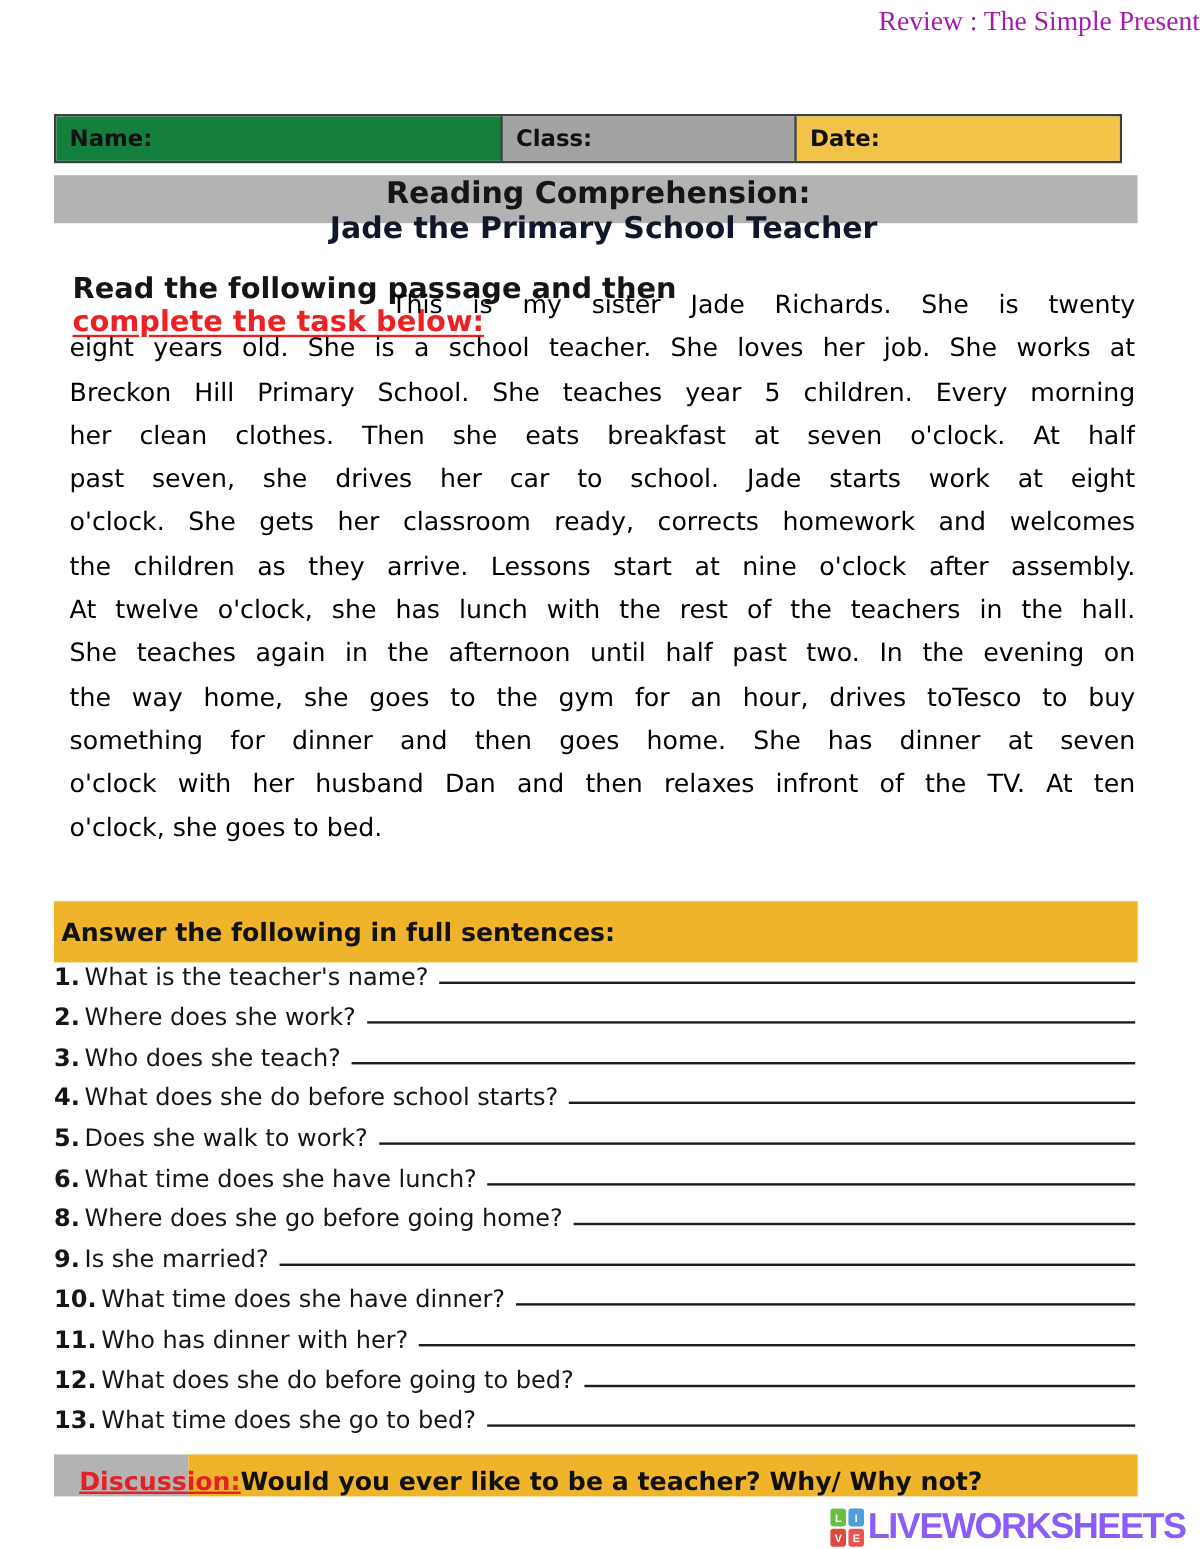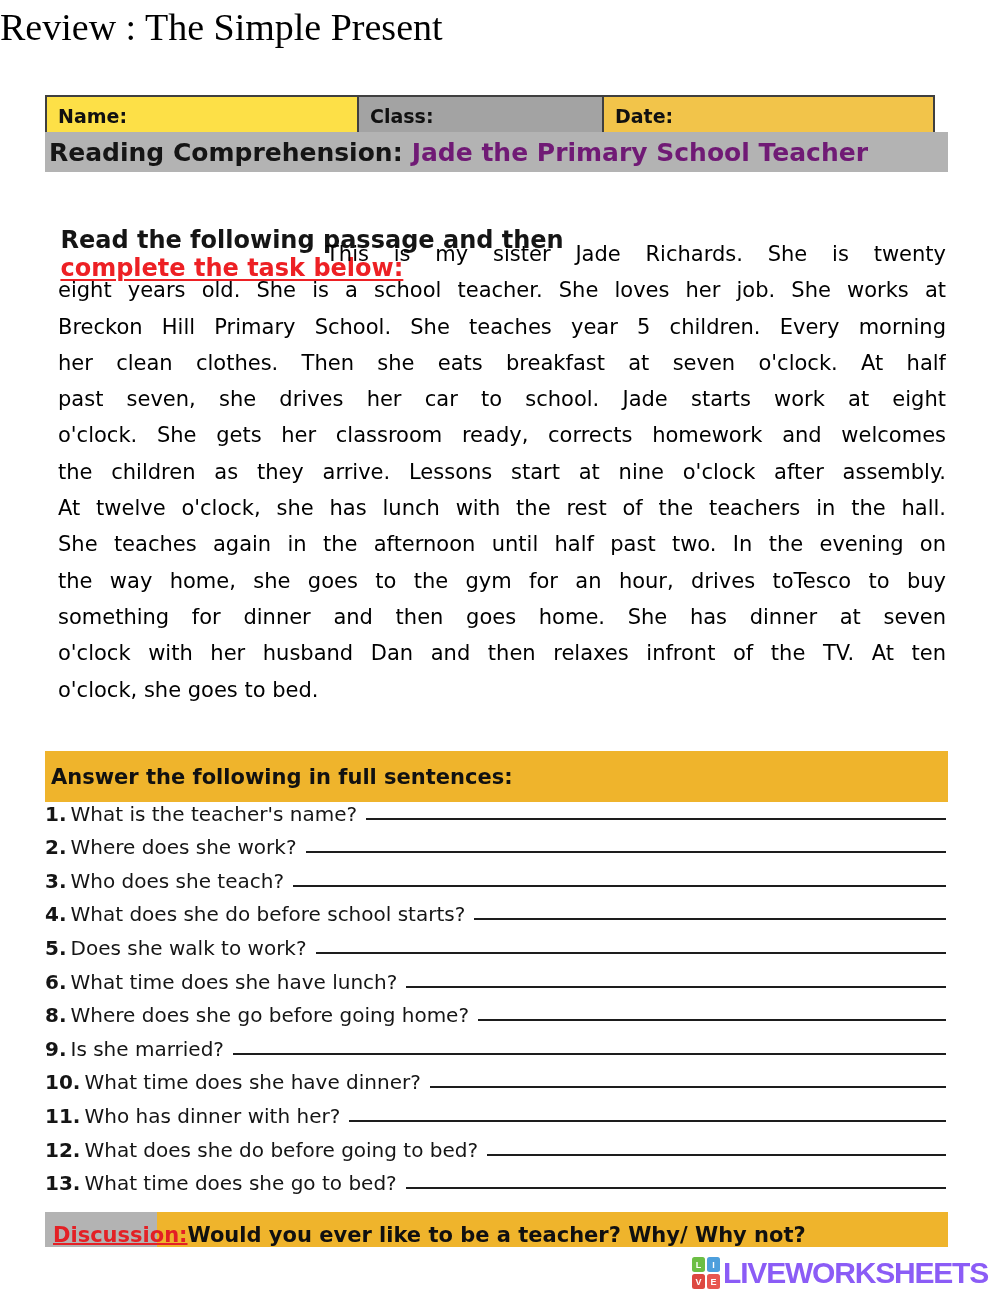--- a/index.html
+++ b/index.html
@@ -1,40 +1,40 @@
 <!DOCTYPE html>
 <html><head>
 <meta charset="utf-8">
 <style>
   html,body { margin:0; padding:0; background:#ffffff; }
   .sheet {
     position:relative; width:1000px; height:1291px; background:#ffffff;
     font-family:"DejaVu Sans", sans-serif; color:#151515; overflow:hidden;
   }
   .title {
-    position:absolute; top:5px; left:0; width:100%; text-align:left;
-    font-family:"Liberation Serif", serif; font-size:38px; font-weight:400; color:#000000;
+    position:absolute; top:5px; left:0; width:100%; text-align:right;
+    font-family:"Liberation Serif", serif; font-size:23px; font-weight:400; color:#a21caf;
   }
   .info-row {
     position:absolute; top:95px; left:45px; width:890px; height:41px;
     display:flex; border:2px solid #3f3f3f; box-sizing:border-box;
   }
   .info-cell {
     box-sizing:border-box; display:flex; align-items:center;
     padding-left:11px; font-weight:bold; font-size:19px; color:#111;
   }
-  .cell-name  { width:312px; background:#fde047; border-right:2px solid #3f3f3f; }
+  .cell-name  { width:372px; background:#15803d; border-right:2px solid #3f3f3f; }
   .cell-class { width:245px; background:#a3a3a3; border-right:2px solid #3f3f3f; }
   .cell-date  { flex:1; background:#F2C44A; }
   .reading-bar {
-    position:absolute; top:132px; left:45px; width:903px; height:40px;
+    position:absolute; top:146px; left:45px; width:903px; height:40px;
     background:#B3B3B3; box-sizing:border-box; padding-left:4px;
-    font-size:25px; font-weight:bold; display:flex; align-items:center; white-space:pre;
-  }
-  .reading-title { color:#701a75; margin-left:9px;text-align:center; }
+    font-size:25px; font-weight:bold; display:flex; align-items:center; white-space:pre;flex-direction:column;
+  }
+  .reading-title { color:#0f172a; margin-left:9px;text-align:center; }
   .instruction {
     position:absolute; top:198px; left:27px; font-size:24px; font-weight:bold; white-space:pre;
   }
   .instruction-em {
     color:#ED2024; text-decoration:underline; text-decoration-thickness:2px; text-underline-offset:3px;
   }
   .passage {
     position:absolute; top:236px; left:58px; width:888px;
     font-size:21px; line-height:36.3px; color:#000000;
   }
@@ -48,21 +48,21 @@
   }
   .questions { position:absolute; top:792px; left:45px; width:901px; }
   .question-row { display:flex; align-items:flex-end; height:33.6px; font-size:20px; }
   .q-num  { font-weight:bold; margin-right:4px; white-space:nowrap; }
   .q-text { white-space:nowrap; }
   .q-blank { flex:1; border-bottom:2px solid #1d1d1d; margin:0 0 6px 9px; min-width:30px; cursor:text; }
   .discussion { position:absolute; top:1212px; left:45px; width:903px; height:35px; }
   .disc-bg-gray   { position:absolute; left:0; top:0; width:112px; height:35px; background:#B3B3B3; }
   .disc-bg-orange { position:absolute; left:112px; top:0; right:0; height:35px; background:#EFB42C; }
   .disc-text {
-    position:absolute; left:8px; top:0; height:46px; display:flex; align-items:center;
+    position:absolute; left:21px; top:0; height:46px; display:flex; align-items:center;
     font-size:21px; font-weight:bold; white-space:pre;
   }
   .disc-label  { color:#E32025; text-decoration:underline; text-decoration-thickness:2px; }
   .disc-prompt { color:#101010; }
   .logo { position:absolute; right:12px; bottom:1px; display:flex; align-items:center; }
   .logo-squares {
     display:grid; grid-template-columns:13px 13px; grid-auto-rows:15px; gap:2px; margin-right:3px;
   }
   .logo-square {
     border-radius:2.5px; color:#ffffff; font-size:9px; font-weight:bold;

